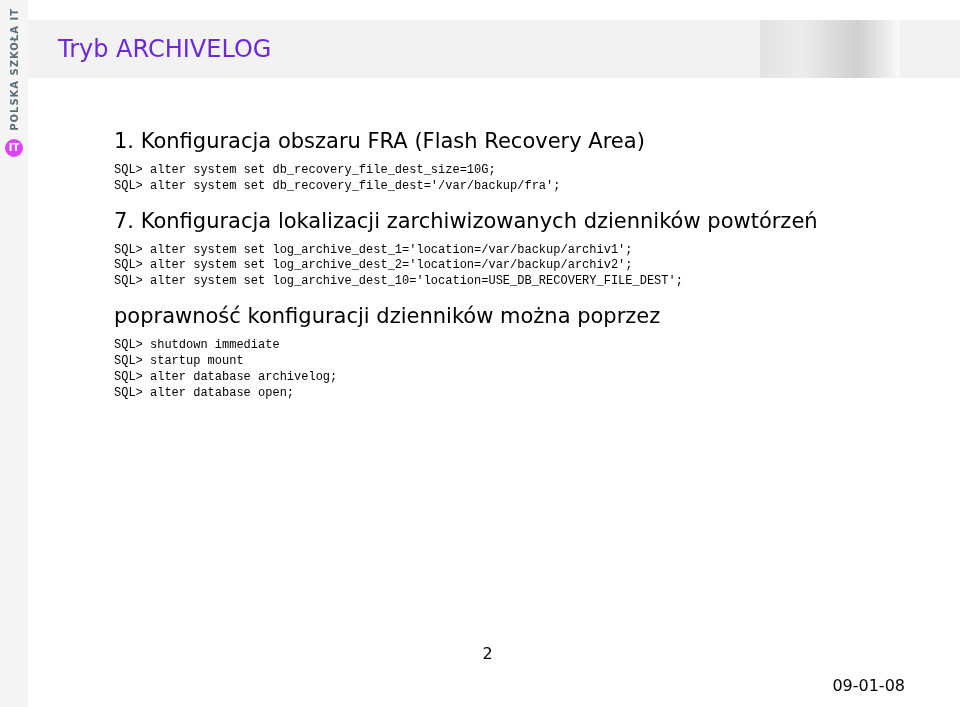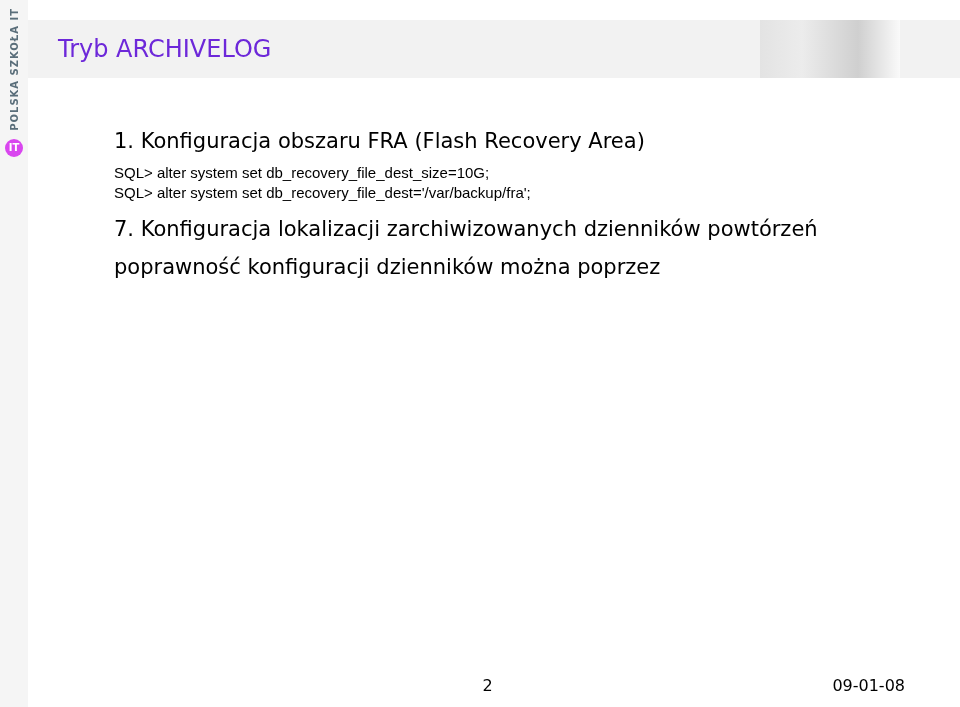--- a/index.html
+++ b/index.html
@@ -80,22 +80,22 @@
     margin-left: 44px;
   }
   .section-heading {
     font-size: 21px;
     font-weight: 400;
     color: #000;
     margin-bottom: 10px;
     margin-top: 14px;
   }
   .code-block {
-    font-family: Liberation Sans, sans-serif;
-    font-size: 15px;
+    font-family: Liberation Mono, monospace;
+    font-size: 12px;
     color: #000;
     line-height: 1.32;
     white-space: pre;
     margin-bottom: 2px;
   }
   .footer {
     position: absolute;
     bottom: 12px;
     right: 55px;
     left: 70px;
@@ -104,20 +104,21 @@
     font-size: 16px;
     color: #000;
   }
   .footer .pagenum {
     position: absolute;
     left: 50%;
     transform: translateX(-50%);
   }
   .footer .date {
     margin-left: auto;
+    margin-top: 32px;
   }
 </style>
 </head>
 <body>
 
 <div class="sidebar">
   <span class="sidebar-text">POLSKA SZKOŁA IT</span>
   <span class="sidebar-logo">IT</span>
 </div>
 
@@ -125,22 +126,29 @@
   <div class="title">Tryb ARCHIVELOG</div>
 </div>
 
 <div class="content">
 
   <div class="section-heading">1. Konfiguracja obszaru FRA (Flash Recovery Area)</div>
   <div class="code-block">SQL&gt; alter system set db_recovery_file_dest_size=10G;
 SQL&gt; alter system set db_recovery_file_dest='/var/backup/fra';</div>
 
   <div class="section-heading">7. Konfiguracja lokalizacji zarchiwizowanych dzienników powtórzeń</div>
+  <div class="code-block">SQL&gt; alter system set log_archive_dest_1='location=/var/backup/archiv1';
+SQL&gt; alter system set log_archive_dest_2='location=/var/backup/archiv2';
+SQL&gt; alter system set log_archive_dest_10='location=USE_DB_RECOVERY_FILE_DEST';</div>
 
   <div class="section-heading">poprawność konfiguracji dzienników można poprzez</div>
 
+  <div class="code-block">SQL&gt; shutdown immediate
+SQL&gt; startup mount
+SQL&gt; alter database archivelog;
+SQL&gt; alter database open;</div>
 
 </div>
 
 <div class="footer">
   <span class="pagenum">2</span>
   <span class="date">09-01-08</span>
 </div>
 
 </body></html>

